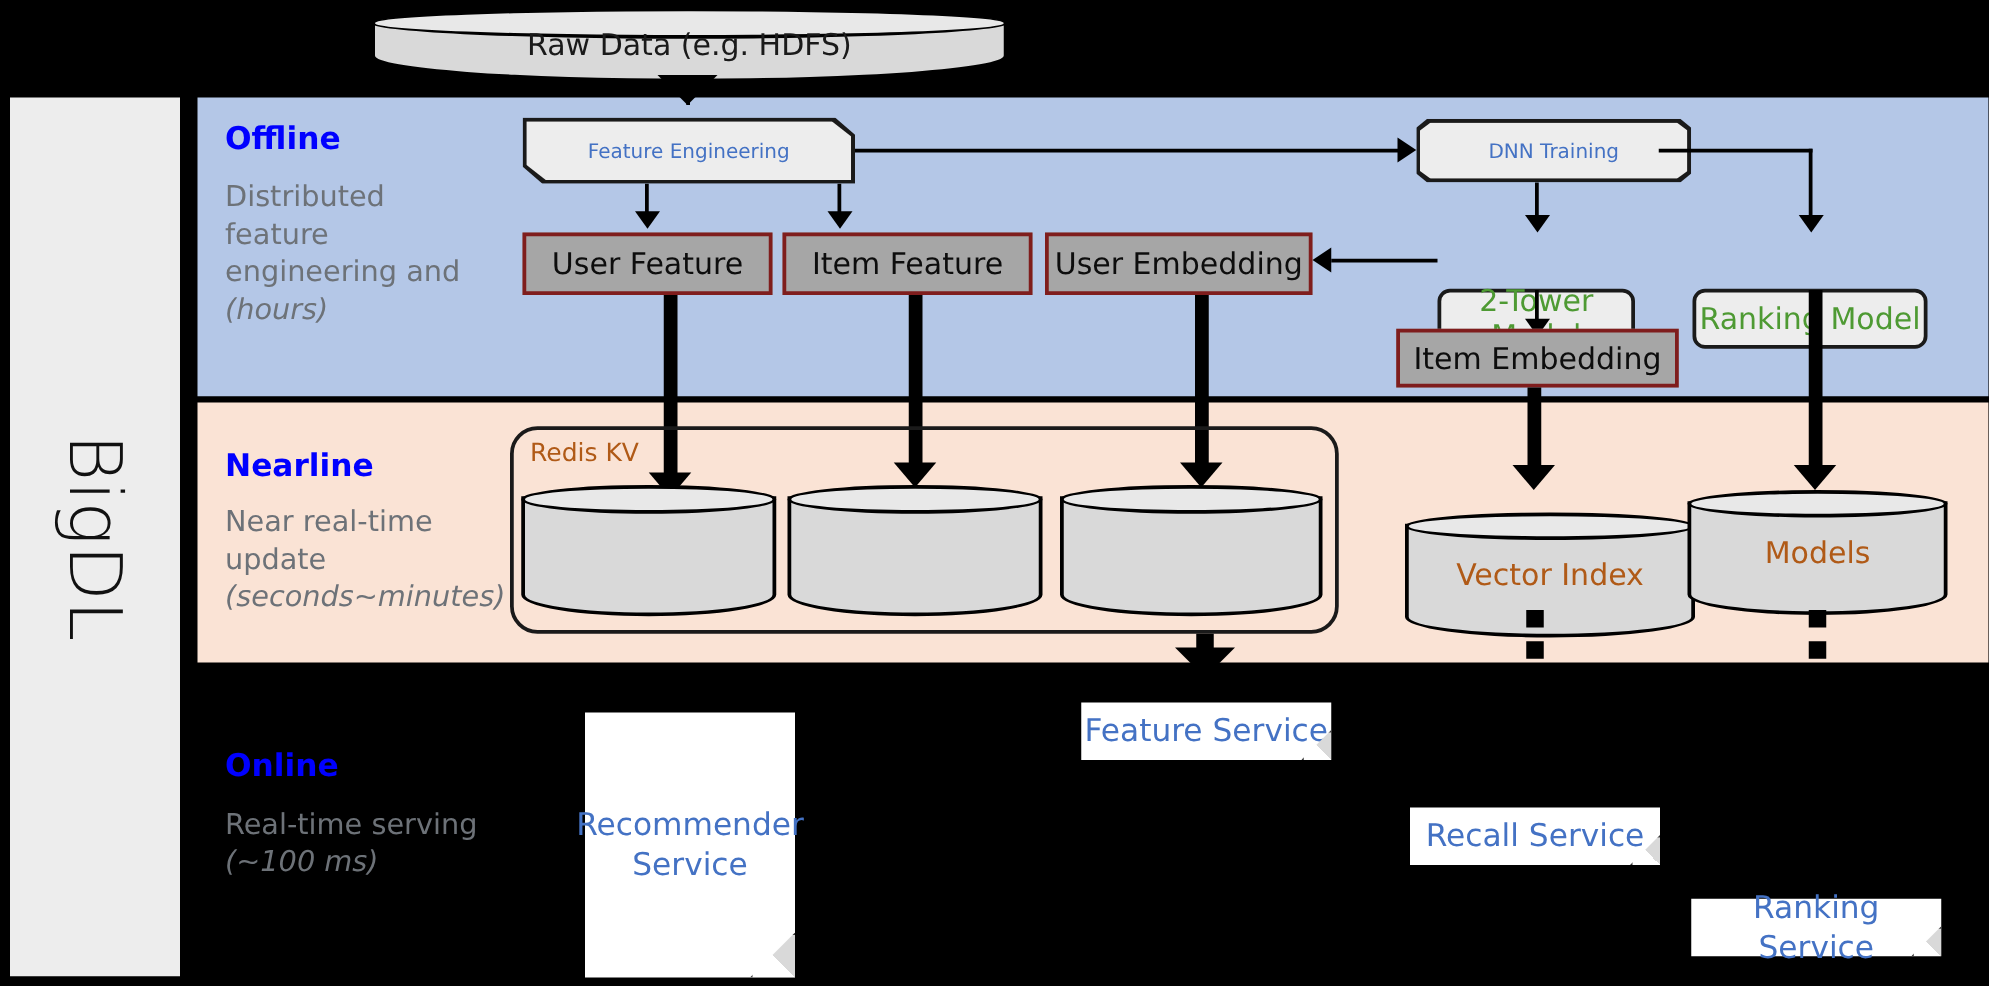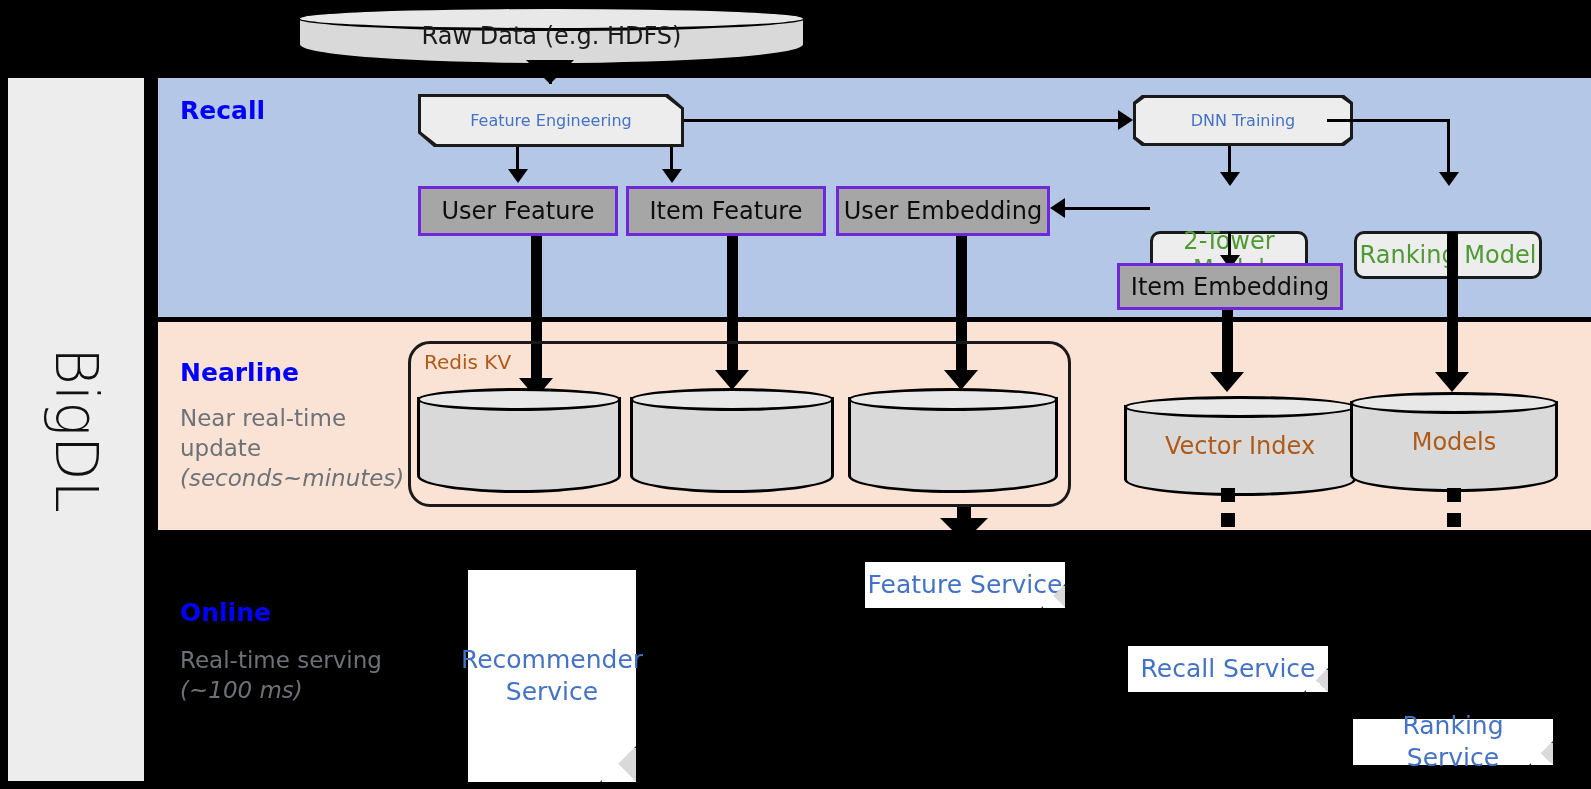--- a/index.html
+++ b/index.html
@@ -82,21 +82,21 @@
     display:flex;
     align-items:center;
     justify-content:center;
     text-align:center;
     font-family:"DejaVu Sans", sans-serif;
   }
 
   
   .gray-box{
     background:#a6a6a6;
-    border:3px solid #6d28d9;
+    border:3px solid #7f1d1d;
     color:#0d0d0d;
     font-size:24px;
   }
 
   
   .proc-box{
     background:#ededed;
     border:3px solid #1a1a1a;
     font-size:24px;
     margin-top:47px;
@@ -276,21 +276,22 @@
 <div id="stage">
 
   <div id="bigdl-rail">
     <div id="bigdl-label">BigDL</div>
   </div>
 
   <div class="band" id="band-offline"></div>
   <div class="band" id="band-nearline"></div>
   <div class="band" id="band-online"></div>
 
-  <div class="band-title" id="offline-title">Recall</div>
+  <div class="band-title" id="offline-title">Offline</div>
+  <div class="band-sub" id="offline-sub"><span>Distributed feature engineering and </span><i>(hours)</i></div>
 
   <div class="band-title" id="nearline-title">Nearline</div>
   <div class="band-sub" id="nearline-sub"><span>Near real-time update </span><i>(seconds~minutes)</i></div>
 
   <div class="band-title" id="online-title">Online</div>
   <div class="band-sub" id="online-sub"><span>Real-time serving </span><i>(~100 ms)</i></div>
 
   <div class="cyl" id="raw-data">
     <div class="body"></div>
     <div class="top"></div>
@@ -382,21 +383,21 @@
   </div>
   <div class="cyl" style="left:630px; top:388px; width:204px; height:105px;">
     <div class="body"></div>
     <div class="top"></div>
   </div>
   <div class="cyl" style="left:848px; top:388px; width:210px; height:105px;">
     <div class="body"></div>
     <div class="top"></div>
   </div>
 
-  <div class="cyl" style="left:1124px; top:396px; width:232px; height:100px;">
+  <div class="cyl" style="left:1124px; top:410px; width:232px; height:100px;">
     <div class="body"></div>
     <div class="top"></div>
     <div class="cyl-label txt-brown">Vector Index</div>
   </div>
 
   <div class="cyl" style="left:1350px; top:392px; width:208px; height:100px;">
     <div class="body"></div>
     <div class="top"></div>
     <div class="cyl-label txt-brown">Models</div>
   </div>

